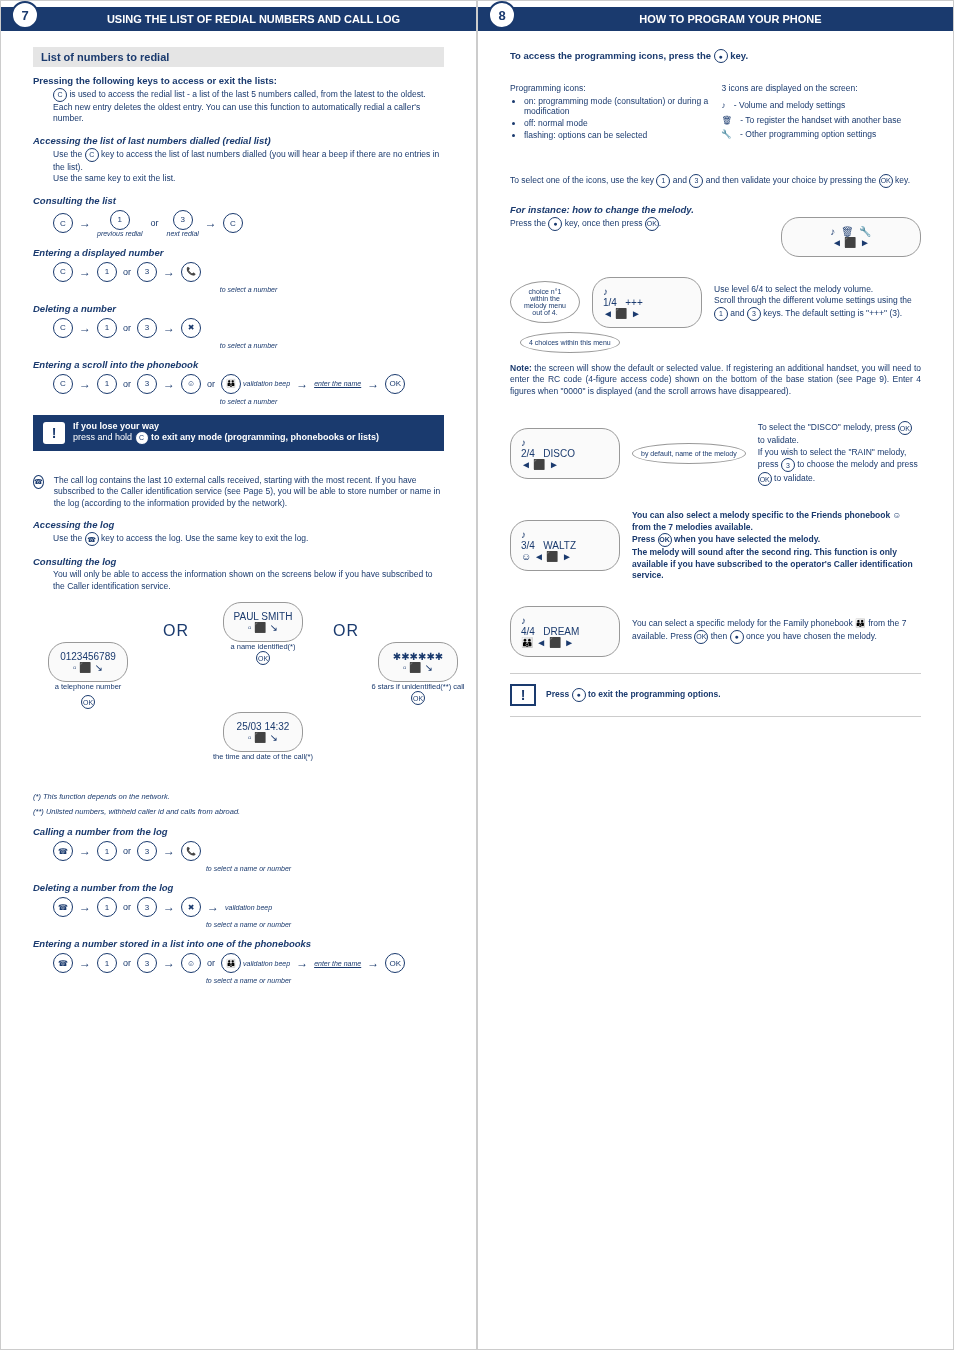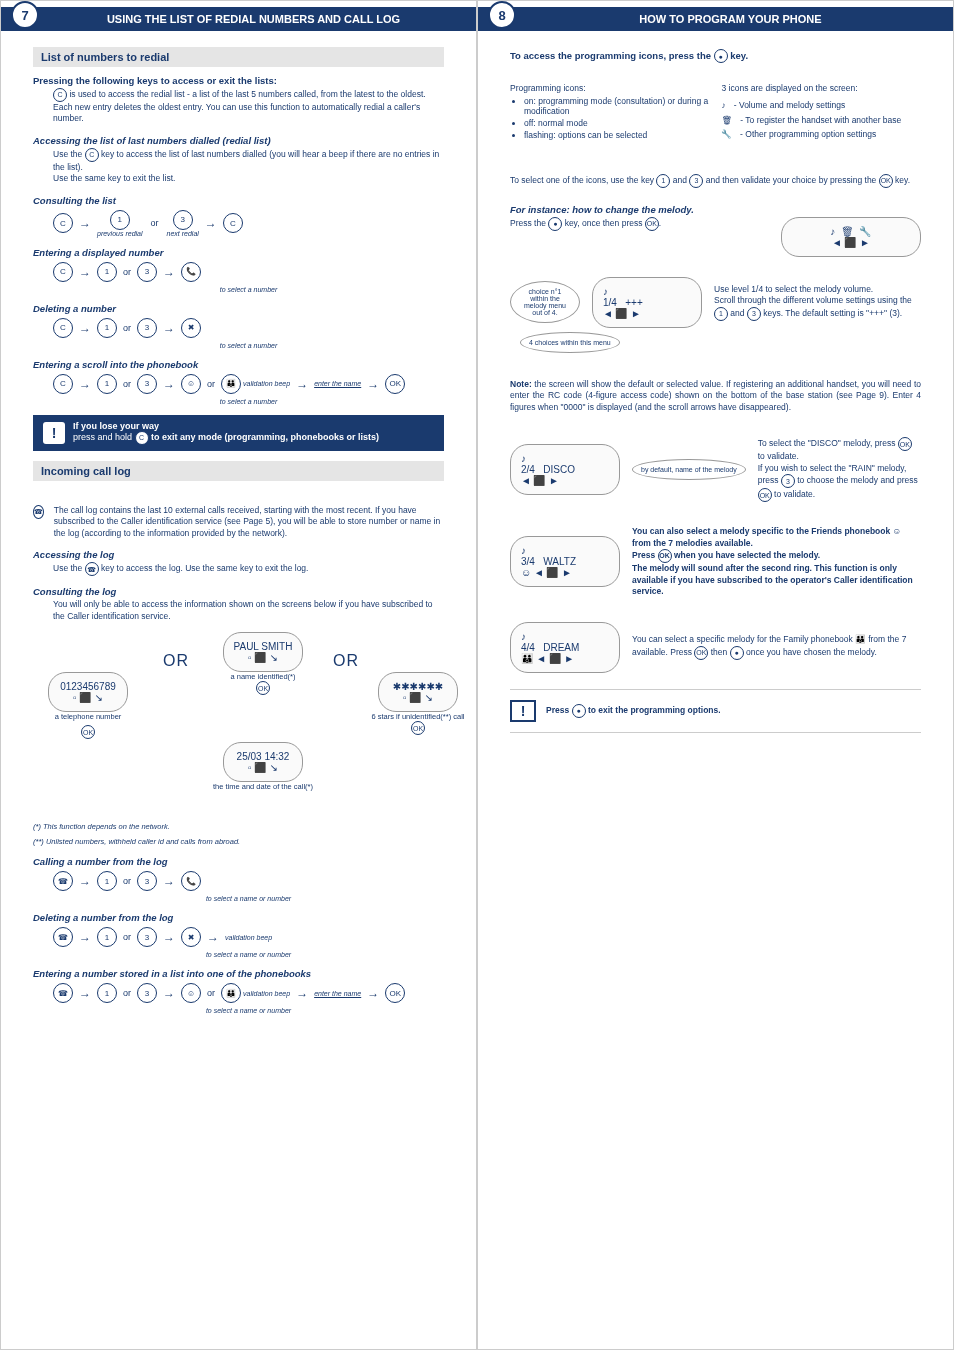--- a/index.html
+++ b/index.html
@@ -112,21 +112,20 @@
       <div class="sub indent">to select a number</div>
 
       <div class="warn-box">
         <div class="warn-tri">!</div>
         <div>
           <b>If you lose your way</b><br>
           <span>press and hold</span> <span class="key key-sm" style="color:#1a3a6e;background:#fff;">C</span> <b>to exit any mode (programming, phonebooks or lists)</b>
         </div>
       </div>
 
-      <div class="section-header">Incoming call log</div>
       <div class="body" style="display:flex;gap:10px;margin-top:24px;">
         <span class="key key-sm">☎</span>
         <span>The call log contains the last 10 external calls received, starting with the most recent. If you have subscribed to the Caller identification service (see Page 5), you will be able to store number or name in the log (according to the information provided by the network).</span>
       </div>
 
       <div class="heading-ital">Accessing the log</div>
       <div class="body indent">
         <span>Use the </span><span class="key key-sm">☎</span> <span>key to access the log. Use the same key to exit the log.</span>
       </div>
 
@@ -261,29 +260,29 @@
       </div>
 
       <div class="row" style="margin-top:20px; align-items:center;">
         <div style="flex:0 0 70px;">
           <div class="bubble">choice n°1 within the melody menu out of 4.</div>
         </div>
         <div class="screen" style="flex:0 0 110px;">
           ♪<br>1/4 &nbsp; +++<br>◄ ⬛ ►
         </div>
         <div class="body" style="flex:1;">
-          <span>Use level 1/4 to select the melody volume.</span><br>
+          <span>Use level 6/4 to select the melody volume.</span><br>
           <span>Scroll through the different volume settings using the </span><span class="key key-sm">1</span> and <span class="key key-sm">3</span><span> keys. The default setting is "+++" (3).</span>
         </div>
       </div>
       <div style="margin-left:10px; margin-top:4px;">
         <div class="bubble">4 choices within this menu</div>
       </div>
 
-      <div class="body" style="margin-top:26px; text-align:justify;">
+      <div class="body" style="margin-top:10px; text-align:justify;">
         <b>Note:</b><span> the screen will show the default or selected value. If registering an additional handset, you will need to enter the RC code (4-figure access code) shown on the bottom of the base station (see Page 9). Enter 4 figures when "0000" is displayed (and the scroll arrows have disappeared).</span>
       </div>
 
       <div class="row" style="margin-top:24px; align-items:center;">
         <div class="screen" style="flex:0 0 110px;">
           ♪<br>2/4 &nbsp; DISCO<br>◄ ⬛ ►
         </div>
         <div class="bubble">by default, name of the melody</div>
         <div class="body" style="flex:1;">
           <span>To select the "DISCO" melody, press </span><span class="key key-sm">OK</span><span> to validate.</span><br>

